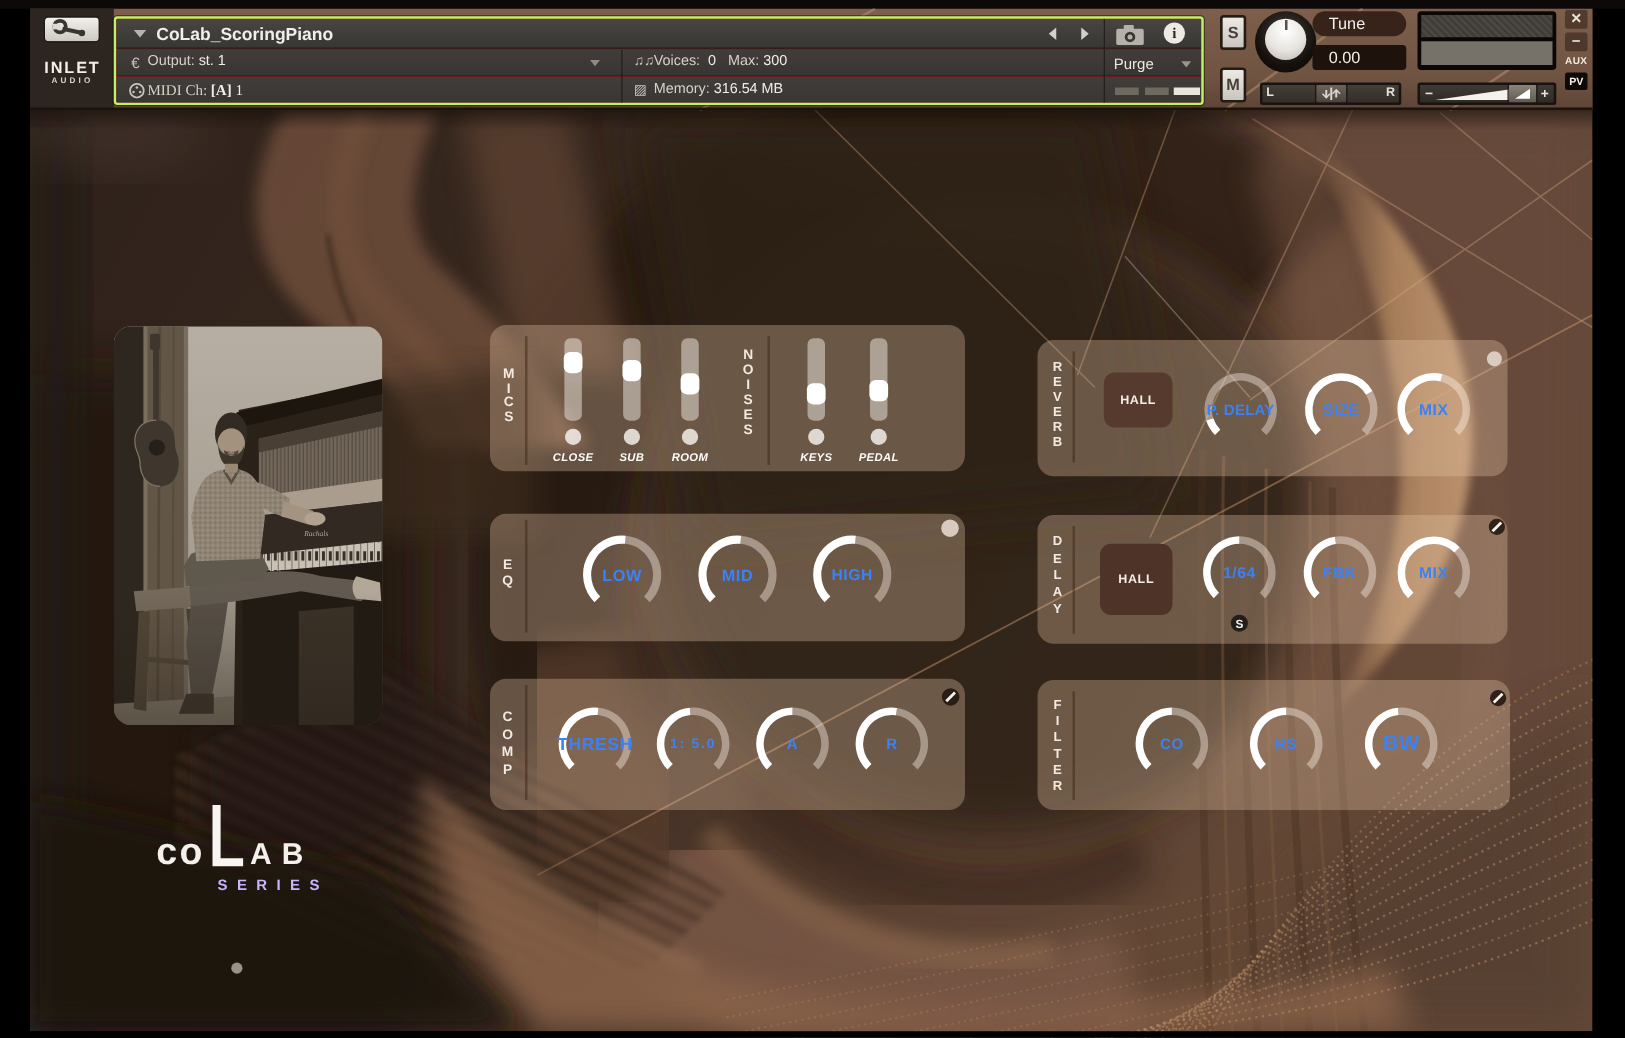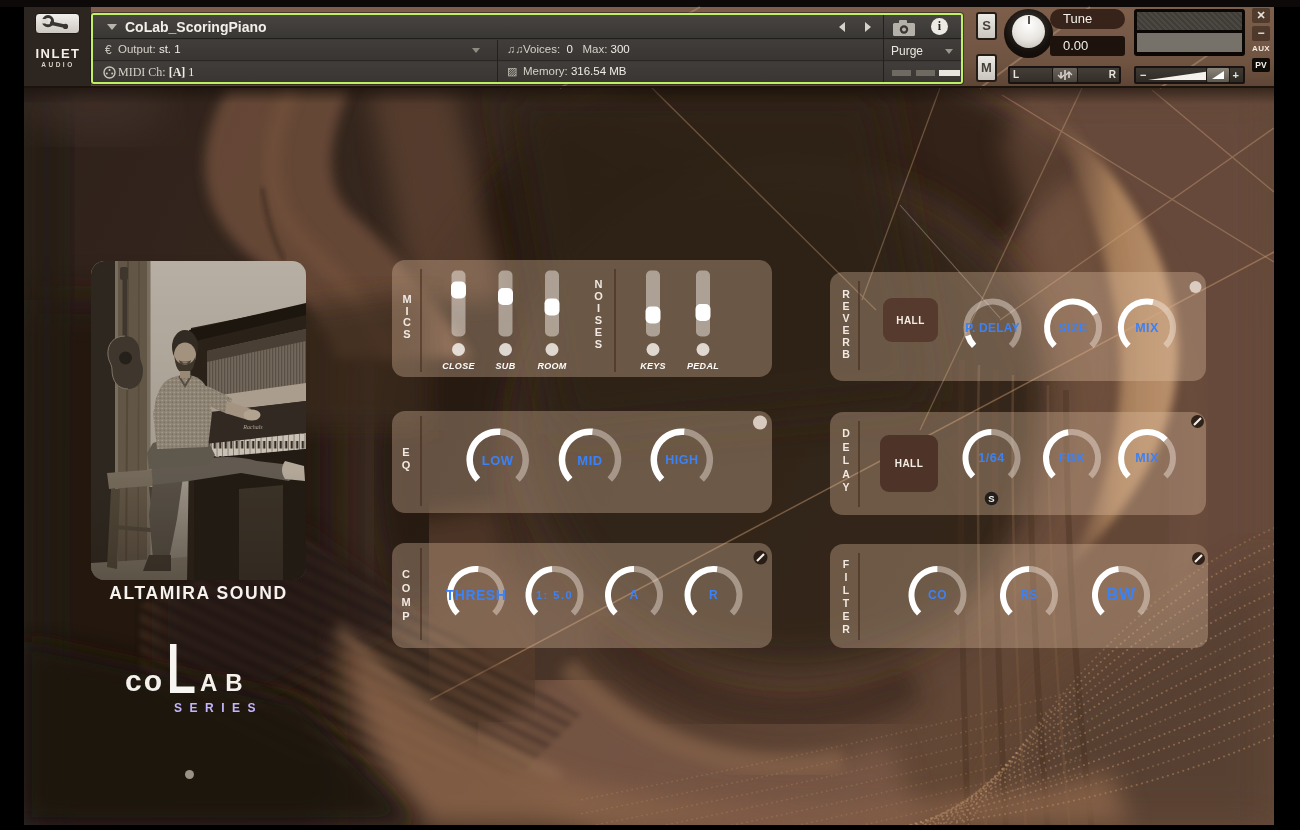--- a/index.html
+++ b/index.html
@@ -496,21 +496,20 @@
     <div class="klabel" style="left:1073px;top:327.5px;font-size:12.5px;letter-spacing:0.5px;">SIZE</div>
     <div class="klabel" style="left:1147px;top:327.5px;font-size:12.5px;letter-spacing:0.5px;">MIX</div>
     <div class="klabel" style="left:991.5px;top:458px;font-size:12.5px;letter-spacing:0.5px;">1/64</div>
     <div class="klabel" style="left:1072px;top:458px;font-size:12.5px;letter-spacing:0.5px;">FBK</div>
     <div class="klabel" style="left:1147px;top:458px;font-size:12.5px;letter-spacing:0.5px;">MIX</div>
     <div class="klabel" style="left:937.5px;top:595px;font-size:12px;letter-spacing:0.5px;">CO</div>
     <div class="klabel" style="left:1029px;top:595px;font-size:12px;letter-spacing:0.5px;">RS</div>
     <div class="klabel" style="left:1121px;top:595px;font-size:17px;letter-spacing:0.5px;">BW</div>
     <div class="btnsq" style="left:883px;top:298px;width:55px;height:44px;font-size:10px;">HALL</div>
     <div class="btnsq" style="left:880px;top:435px;width:58px;height:57px;font-size:10px;background:#4e3328;">HALL</div>
-<div class="abs" style="left:91px;top:583px;width:215px;text-align:center;color:#f6f3ef;font-weight:bold;font-size:17.5px;letter-spacing:1.6px;z-index:15;">ALTAMIRA SOUND</div>
 <svg class="abs" style="left:110px;top:630px;z-index:15;" width="180" height="75" viewBox="0 0 180 75">
     <text x="54" y="61" text-anchor="end" font-family="Liberation Sans" font-weight="bold" font-size="30" fill="#f4f1ec" letter-spacing="2">co</text>
     <path d="M 60 14 L 66.5 14 L 66.5 56.5 L 84.5 56.5 L 84.5 63 L 60 63 Z" fill="#f8f6f2"></path>
     <text x="90" y="61" font-family="Liberation Sans" font-weight="bold" font-size="24" fill="#f4f1ec" letter-spacing="8">AB</text>
 </svg>
 <div class="abs" style="left:174px;top:701px;color:#c4b5fd;font-weight:bold;font-size:12px;letter-spacing:7.5px;z-index:15;">SERIES</div>
 <div class="abs" style="left:185px;top:770px;width:9px;height:9px;border-radius:50%;background:#9a9187;z-index:15;"></div>
 
 </div>
 </body></html>

